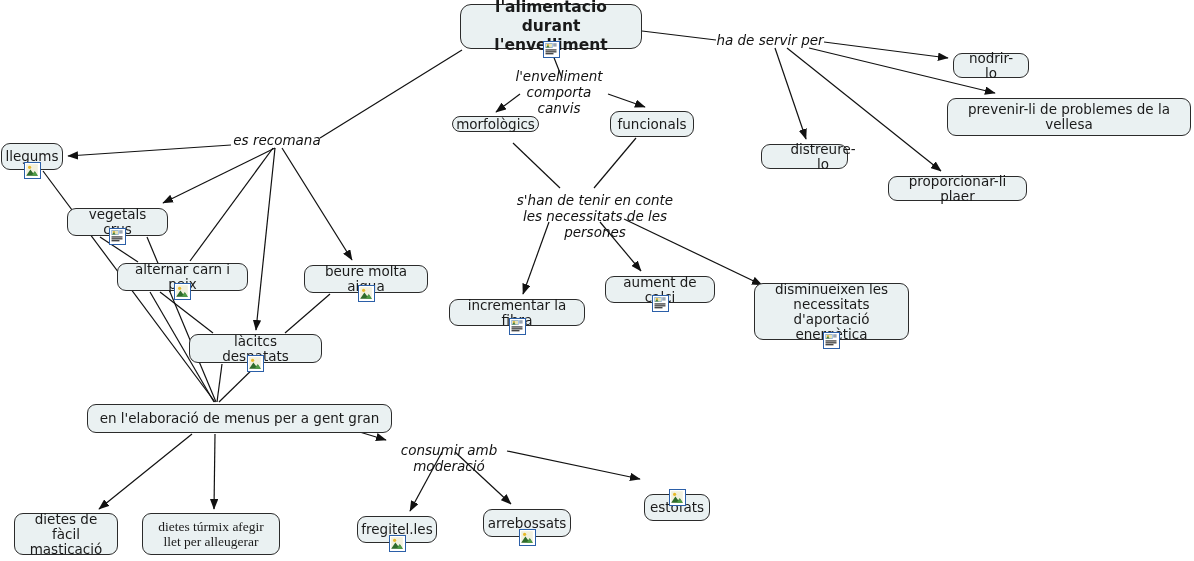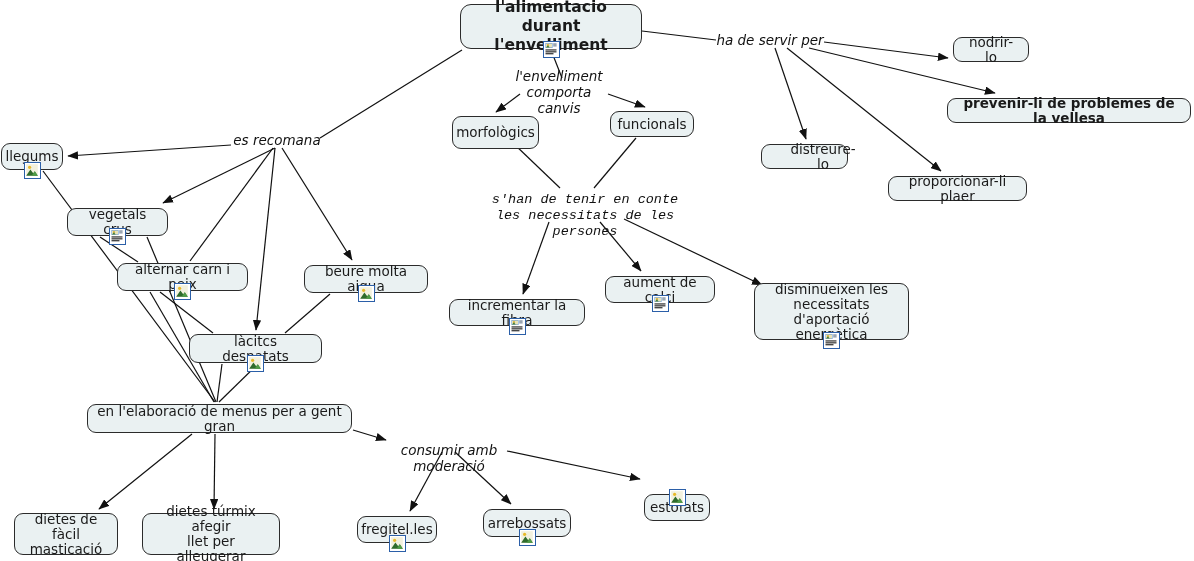--- a/index.html
+++ b/index.html
@@ -119,45 +119,45 @@
         <line x1="442" y1="452" x2="410" y2="511" stroke="#111111" stroke-width="1.2" marker-end="url(#arrowhead)"></line>
         <line x1="455" y1="452" x2="511" y2="504" stroke="#111111" stroke-width="1.2" marker-end="url(#arrowhead)"></line>
         <line x1="507" y1="451" x2="640" y2="479" stroke="#111111" stroke-width="1.2" marker-end="url(#arrowhead)"></line>
       </g>
   </svg>
   <div id="labels-layer">
       <div class="linklabel" style="left: 716px; top: 32px; width: 108px;">ha de servir per</div>
       <div class="linklabel" style="left: 488px; top: 68px; width: 142px;">l'envelliment comporta
 canvis</div>
       <div class="linklabel" style="left: 233px; top: 132px; width: 88px;">es recomana</div>
-      <div class="linklabel" style="left: 489px; top: 192px; width: 192px; font-family: Liberation Mono, monospace;">s'han de tenir en conte
+      <div class="linklabel" style="left: 499px; top: 192px; width: 192px;">s'han de tenir en conte
 les necessitats de les persones</div>
       <div class="linklabel" style="left: 368px; top: 442px; width: 162px;">consumir amb moderació</div>
     </div>
   <div id="nodes-layer">
       <div class="node root" style="left: 460px; top: 4px; width: 182px; height: 45px;"><span>l'alimentacio durant
 l'envelliment</span></div>
       <span class="resicon" style="left: 542.5px; top: 41px;">
         <svg width="14" height="14" viewBox="0 0 14 14">
           <rect x="0" y="0" width="14" height="14" fill="#ffffff"></rect>
           <rect x="1.5" y="1" width="7" height="5" fill="#5b8fd0"></rect>
           <rect x="2" y="1.5" width="6" height="4" fill="#e8e4b8"></rect>
           <circle cx="4" cy="3" r="0.9" fill="#d8a520"></circle>
           <path d="M2 5.5 L4 3.3 L5.6 5.5 Z" fill="#3f7a36"></path>
           <rect x="9.2" y="1.2" width="3.4" height="3.4" fill="#9aa6b2"></rect>
           <rect x="1.5" y="7.4" width="11" height="1.1" fill="#1a1a1a"></rect>
           <rect x="1.5" y="9.3" width="11" height="1.1" fill="#1a1a1a"></rect>
           <rect x="1.5" y="11.2" width="8" height="1.1" fill="#1a1a1a"></rect>
         </svg>
       </span>
-      <div class="node" style="left: 953px; top: 37px; width: 76px; height: 25px;"><span>nodrir-lo</span></div>
-      <div class="node" style="left: 947px; top: 98px; width: 244px; height: 25px; font-weight: bold;"><span>prevenir-li de problemes de la vellesa</span></div>
+      <div class="node" style="left: 953px; top: 53px; width: 76px; height: 25px;"><span>nodrir-lo</span></div>
+      <div class="node" style="left: 947px; top: 98px; width: 244px; height: 38px;"><span>prevenir-li de problemes de la vellesa</span></div>
       <div class="node" style="left: 761px; top: 144px; width: 87px; height: 25px; padding-left: 46px;"><span>distreure-lo</span></div>
       <div class="node" style="left: 888px; top: 176px; width: 139px; height: 25px;"><span>proporcionar-li plaer</span></div>
-      <div class="node" style="left: 452px; top: 116px; width: 87px; height: 33px;"><span>morfològics</span></div>
+      <div class="node" style="left: 452px; top: 116px; width: 87px; height: 16px;"><span>morfològics</span></div>
       <div class="node" style="left: 610px; top: 111px; width: 84px; height: 26px; align-items: center;"><span>funcionals</span></div>
       <div class="node" style="left: 449px; top: 299px; width: 136px; height: 27px;"><span>incrementar la fibra</span></div>
       <span class="resicon" style="left: 508.5px; top: 318px;">
         <svg width="14" height="14" viewBox="0 0 14 14">
           <rect x="0" y="0" width="14" height="14" fill="#ffffff"></rect>
           <rect x="1.5" y="1" width="7" height="5" fill="#5b8fd0"></rect>
           <rect x="2" y="1.5" width="6" height="4" fill="#e8e4b8"></rect>
           <circle cx="4" cy="3" r="0.9" fill="#d8a520"></circle>
           <path d="M2 5.5 L4 3.3 L5.6 5.5 Z" fill="#3f7a36"></path>
           <rect x="9.2" y="1.2" width="3.4" height="3.4" fill="#9aa6b2"></rect>
@@ -243,24 +243,24 @@
       <div class="node" style="left: 189px; top: 334px; width: 133px; height: 29px;"><span>làcitcs desnatats</span></div>
       <span class="resicon" style="left: 247px; top: 355px;">
         <svg width="14" height="14" viewBox="0 0 14 14">
           <rect x="0" y="0" width="14" height="14" fill="#ffffff"></rect>
           <rect x="1.2" y="1.2" width="11.6" height="11.6" fill="#f2f0dd"></rect>
           <circle cx="4.6" cy="4.3" r="1.6" fill="#e8b928"></circle>
           <path d="M1.2 12.8 L5.4 6.4 L8.2 10.3 L9.8 8.2 L12.8 12.8 Z" fill="#2f6b2c"></path>
           <path d="M6.6 12.8 L9.8 8.2 L12.8 12.8 Z" fill="#4e9b46"></path>
         </svg>
       </span>
-      <div class="node" style="left: 87px; top: 404px; width: 265px; height: 29px;"><span>en l'elaboració de menus per a gent gran</span></div>
+      <div class="node" style="left: 87px; top: 404px; width: 305px; height: 29px;"><span>en l'elaboració de menus per a gent gran</span></div>
       <div class="node" style="left: 14px; top: 513px; width: 104px; height: 42px;"><span>dietes de fàcil
 masticació</span></div>
-      <div class="node" style="left: 142px; top: 513px; width: 138px; height: 42px;"><span>dietes túrmix afegir
+      <div class="node" style="left: 142px; top: 513px; width: 138px; height: 42px; font-family: Liberation Serif, serif;"><span>dietes túrmix afegir
 llet per alleugerar</span></div>
       <div class="node" style="left: 357px; top: 516px; width: 80px; height: 27px;"><span>fregitel.les</span></div>
       <span class="resicon" style="left: 388.5px; top: 535px;">
         <svg width="14" height="14" viewBox="0 0 14 14">
           <rect x="0" y="0" width="14" height="14" fill="#ffffff"></rect>
           <rect x="1.2" y="1.2" width="11.6" height="11.6" fill="#f2f0dd"></rect>
           <circle cx="4.6" cy="4.3" r="1.6" fill="#e8b928"></circle>
           <path d="M1.2 12.8 L5.4 6.4 L8.2 10.3 L9.8 8.2 L12.8 12.8 Z" fill="#2f6b2c"></path>
           <path d="M6.6 12.8 L9.8 8.2 L12.8 12.8 Z" fill="#4e9b46"></path>
         </svg>

